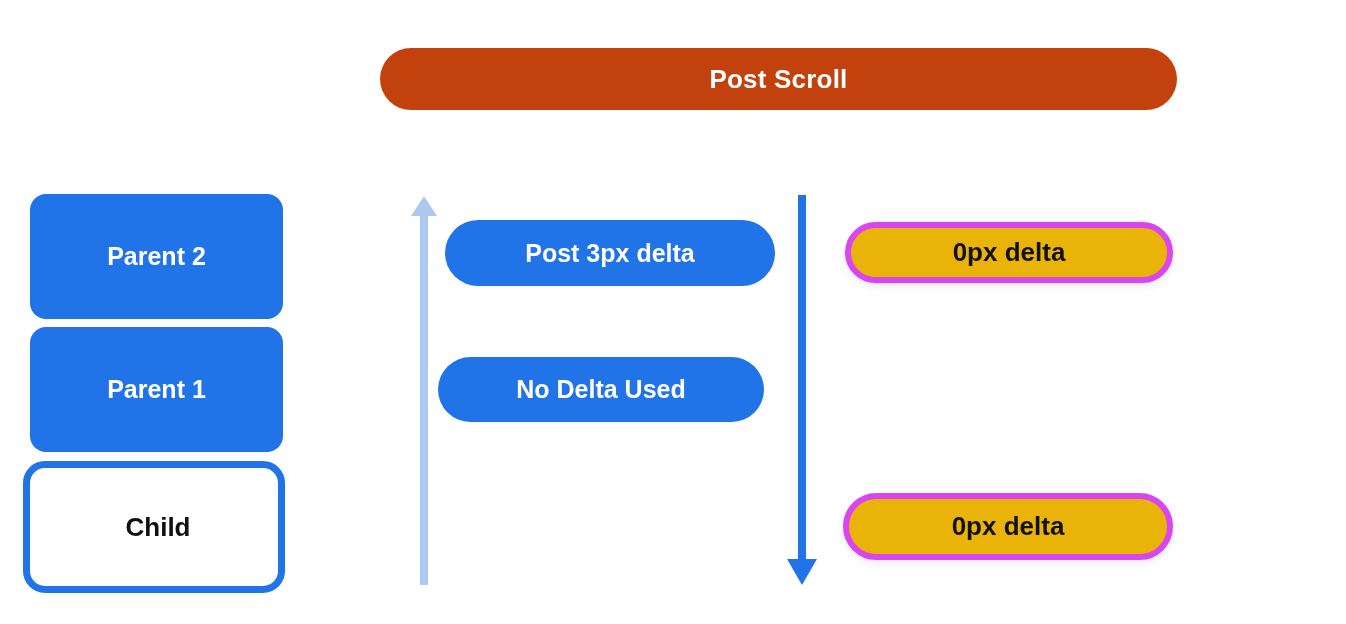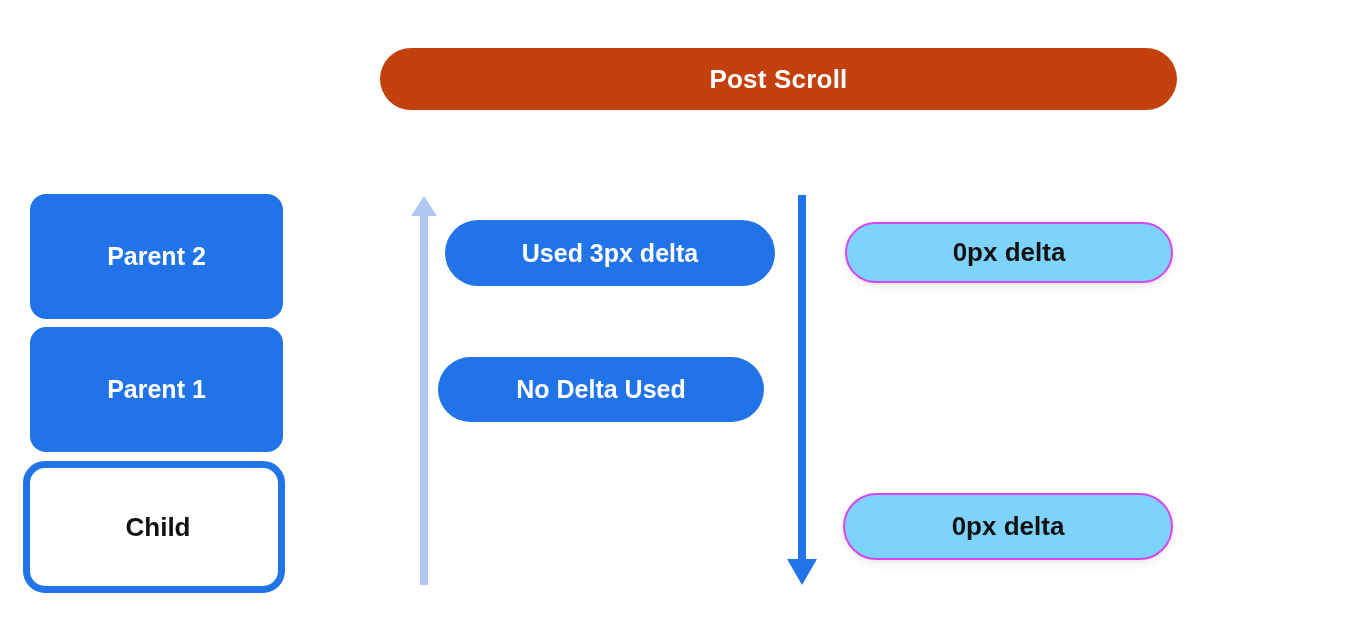--- a/index.html
+++ b/index.html
@@ -94,25 +94,25 @@
     border-radius: 999px;
     box-sizing: border-box;
     font-size: 25px;
   }
   .pill.blue {
     background: #2173e8;
     color: #ffffff;
     font-weight: 700;
   }
   .pill.white {
-    background: #7dd3fc;
+    background: #eab308;
     color: #111111;
     font-weight: 600;
     font-size: 26px;
-    border: 2px solid #d946ef;
+    border: 6px solid #d946ef;
     box-shadow: 0 4px 10px rgba(0,0,0,0.07), 0 1px 3px rgba(0,0,0,0.05);
   }
   .pill-used   { left: 445px; top: 220px; width: 330px; height: 66px; }
   .pill-nodelta{ left: 438px; top: 357px; width: 326px; height: 65px; }
   .pill-delta-top    { left: 845px; top: 222px; width: 328px; height: 61px; }
   .pill-delta-bottom { left: 843px; top: 493px; width: 330px; height: 67px; }
 </style>
 </head>
 <body>
 
@@ -129,21 +129,21 @@
   <div class="arrow arrow-up">
     <div class="head"></div>
     <div class="shaft"></div>
   </div>
 
   <div class="arrow arrow-down">
     <div class="shaft"></div>
     <div class="head"></div>
   </div>
 
-  <div class="pill blue pill-used">Used 3px delta</div>
+  <div class="pill blue pill-used">Post 3px delta</div>
 
   <div class="pill blue pill-nodelta">No Delta Used</div>
 
   <div class="pill white pill-delta-top">0px delta</div>
 
   <div class="pill white pill-delta-bottom">0px delta</div>
 
 </div>
 
 </body></html>

